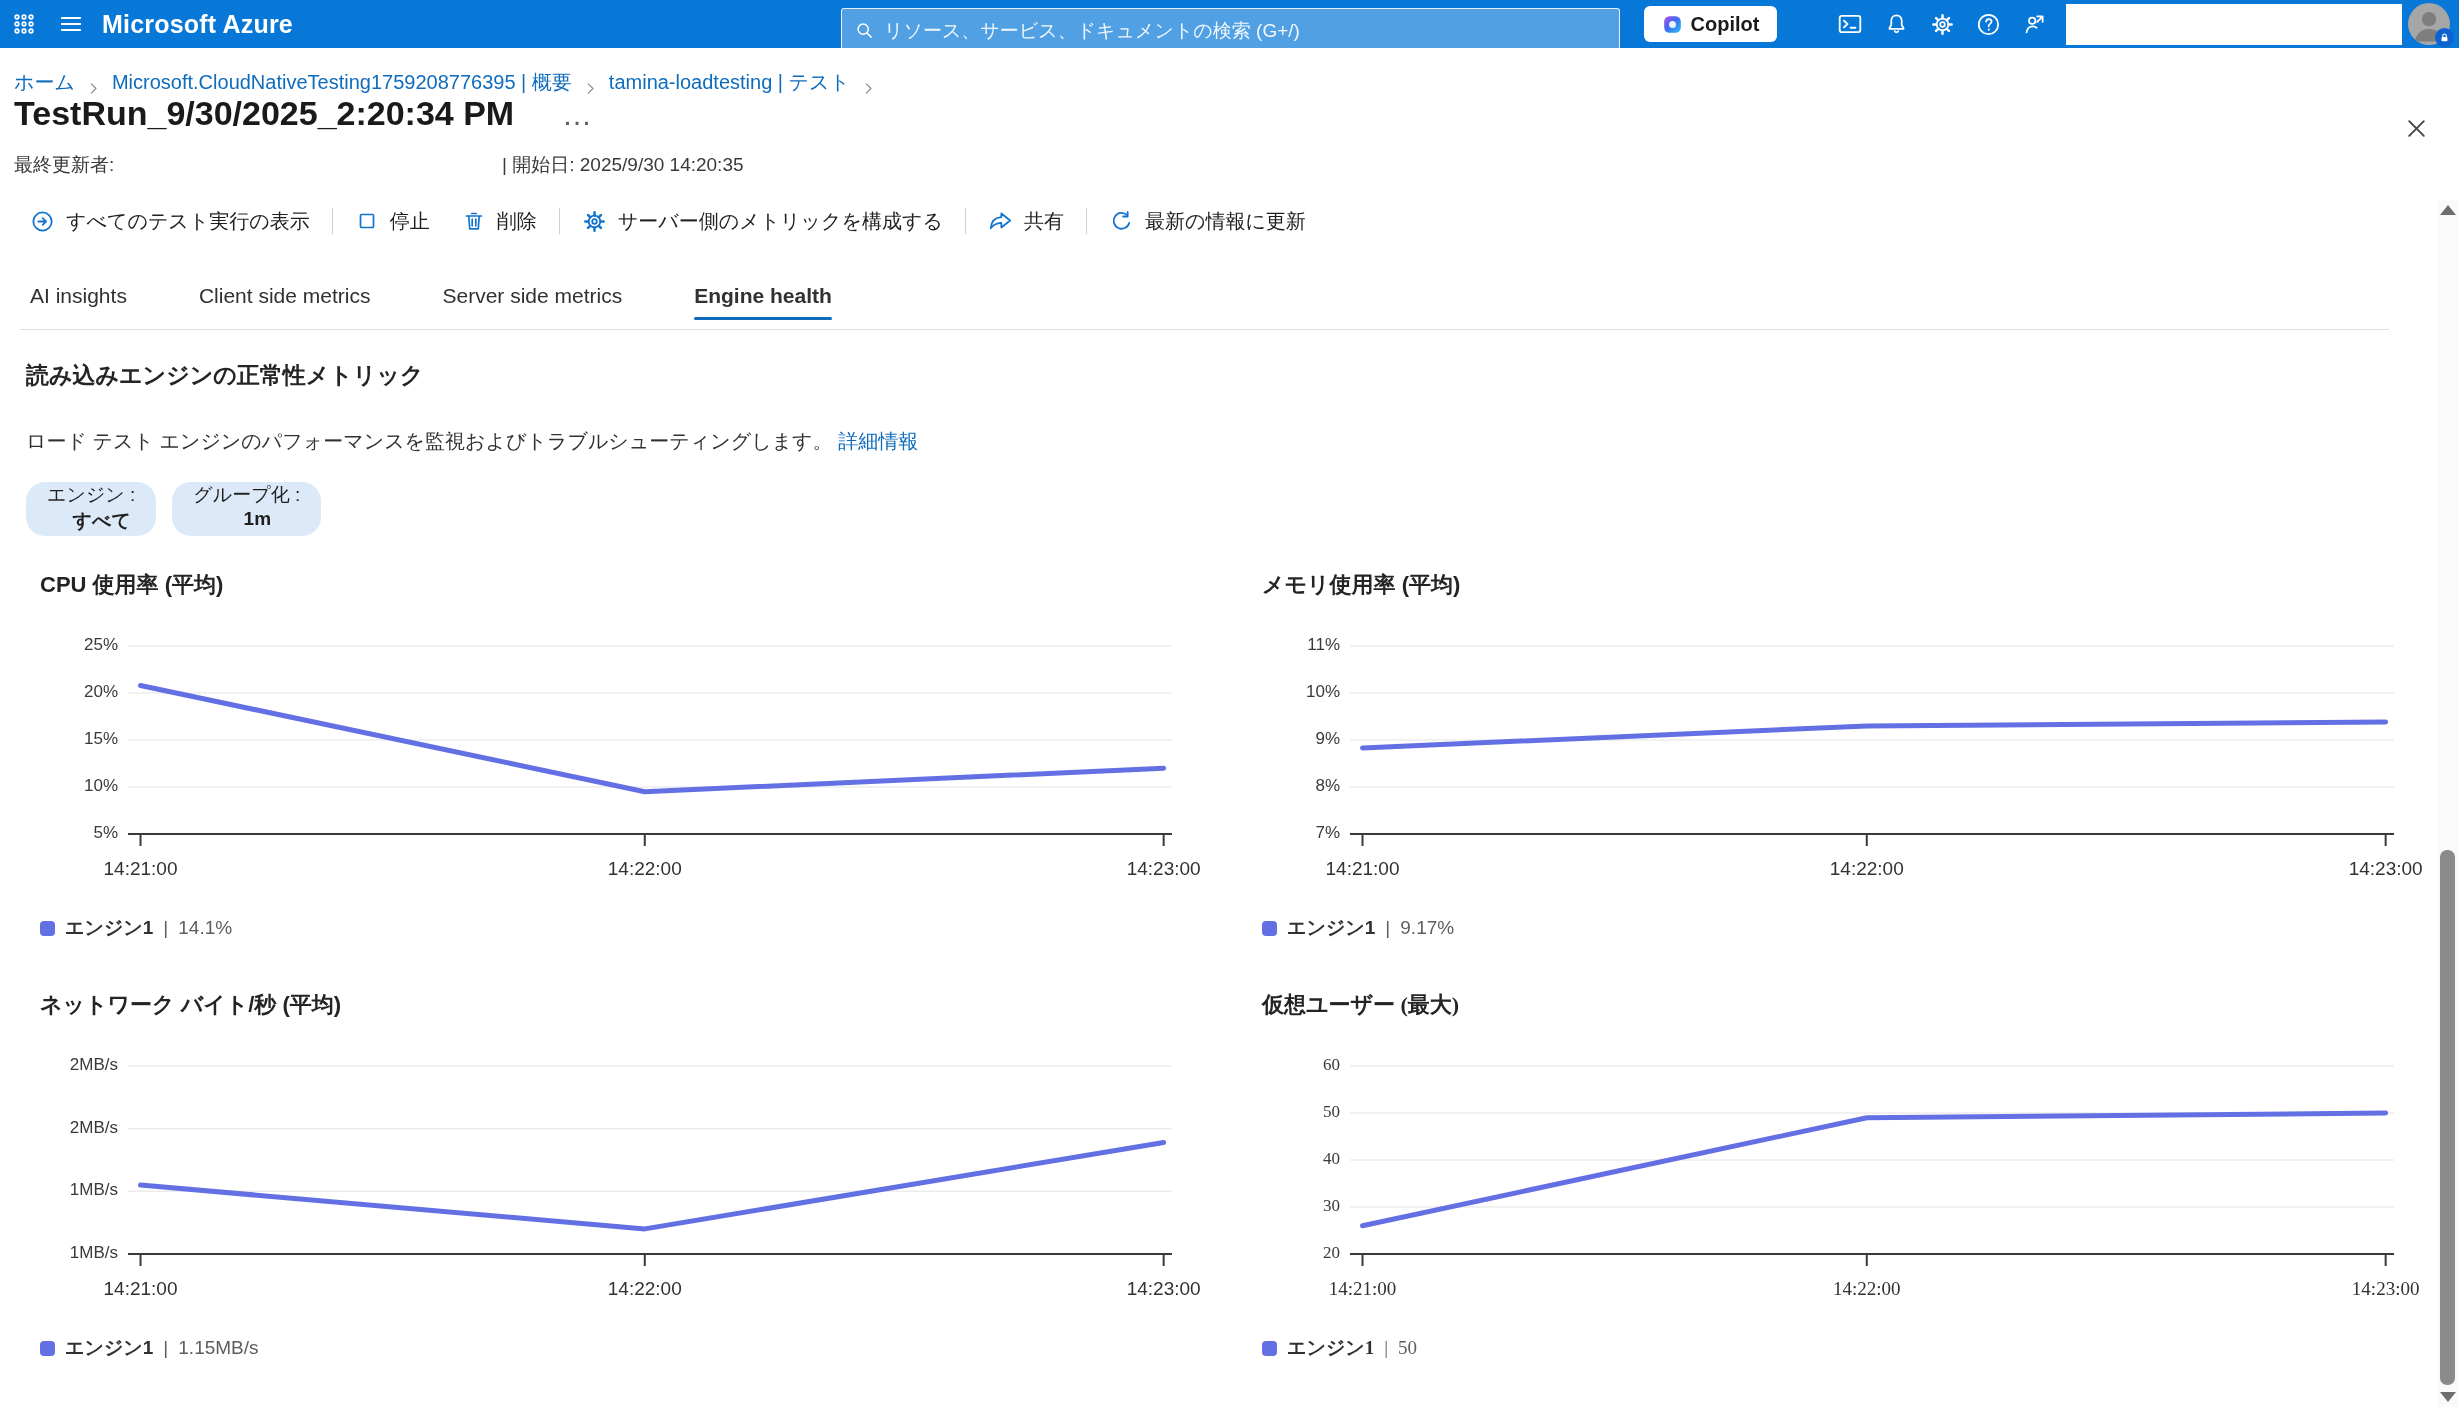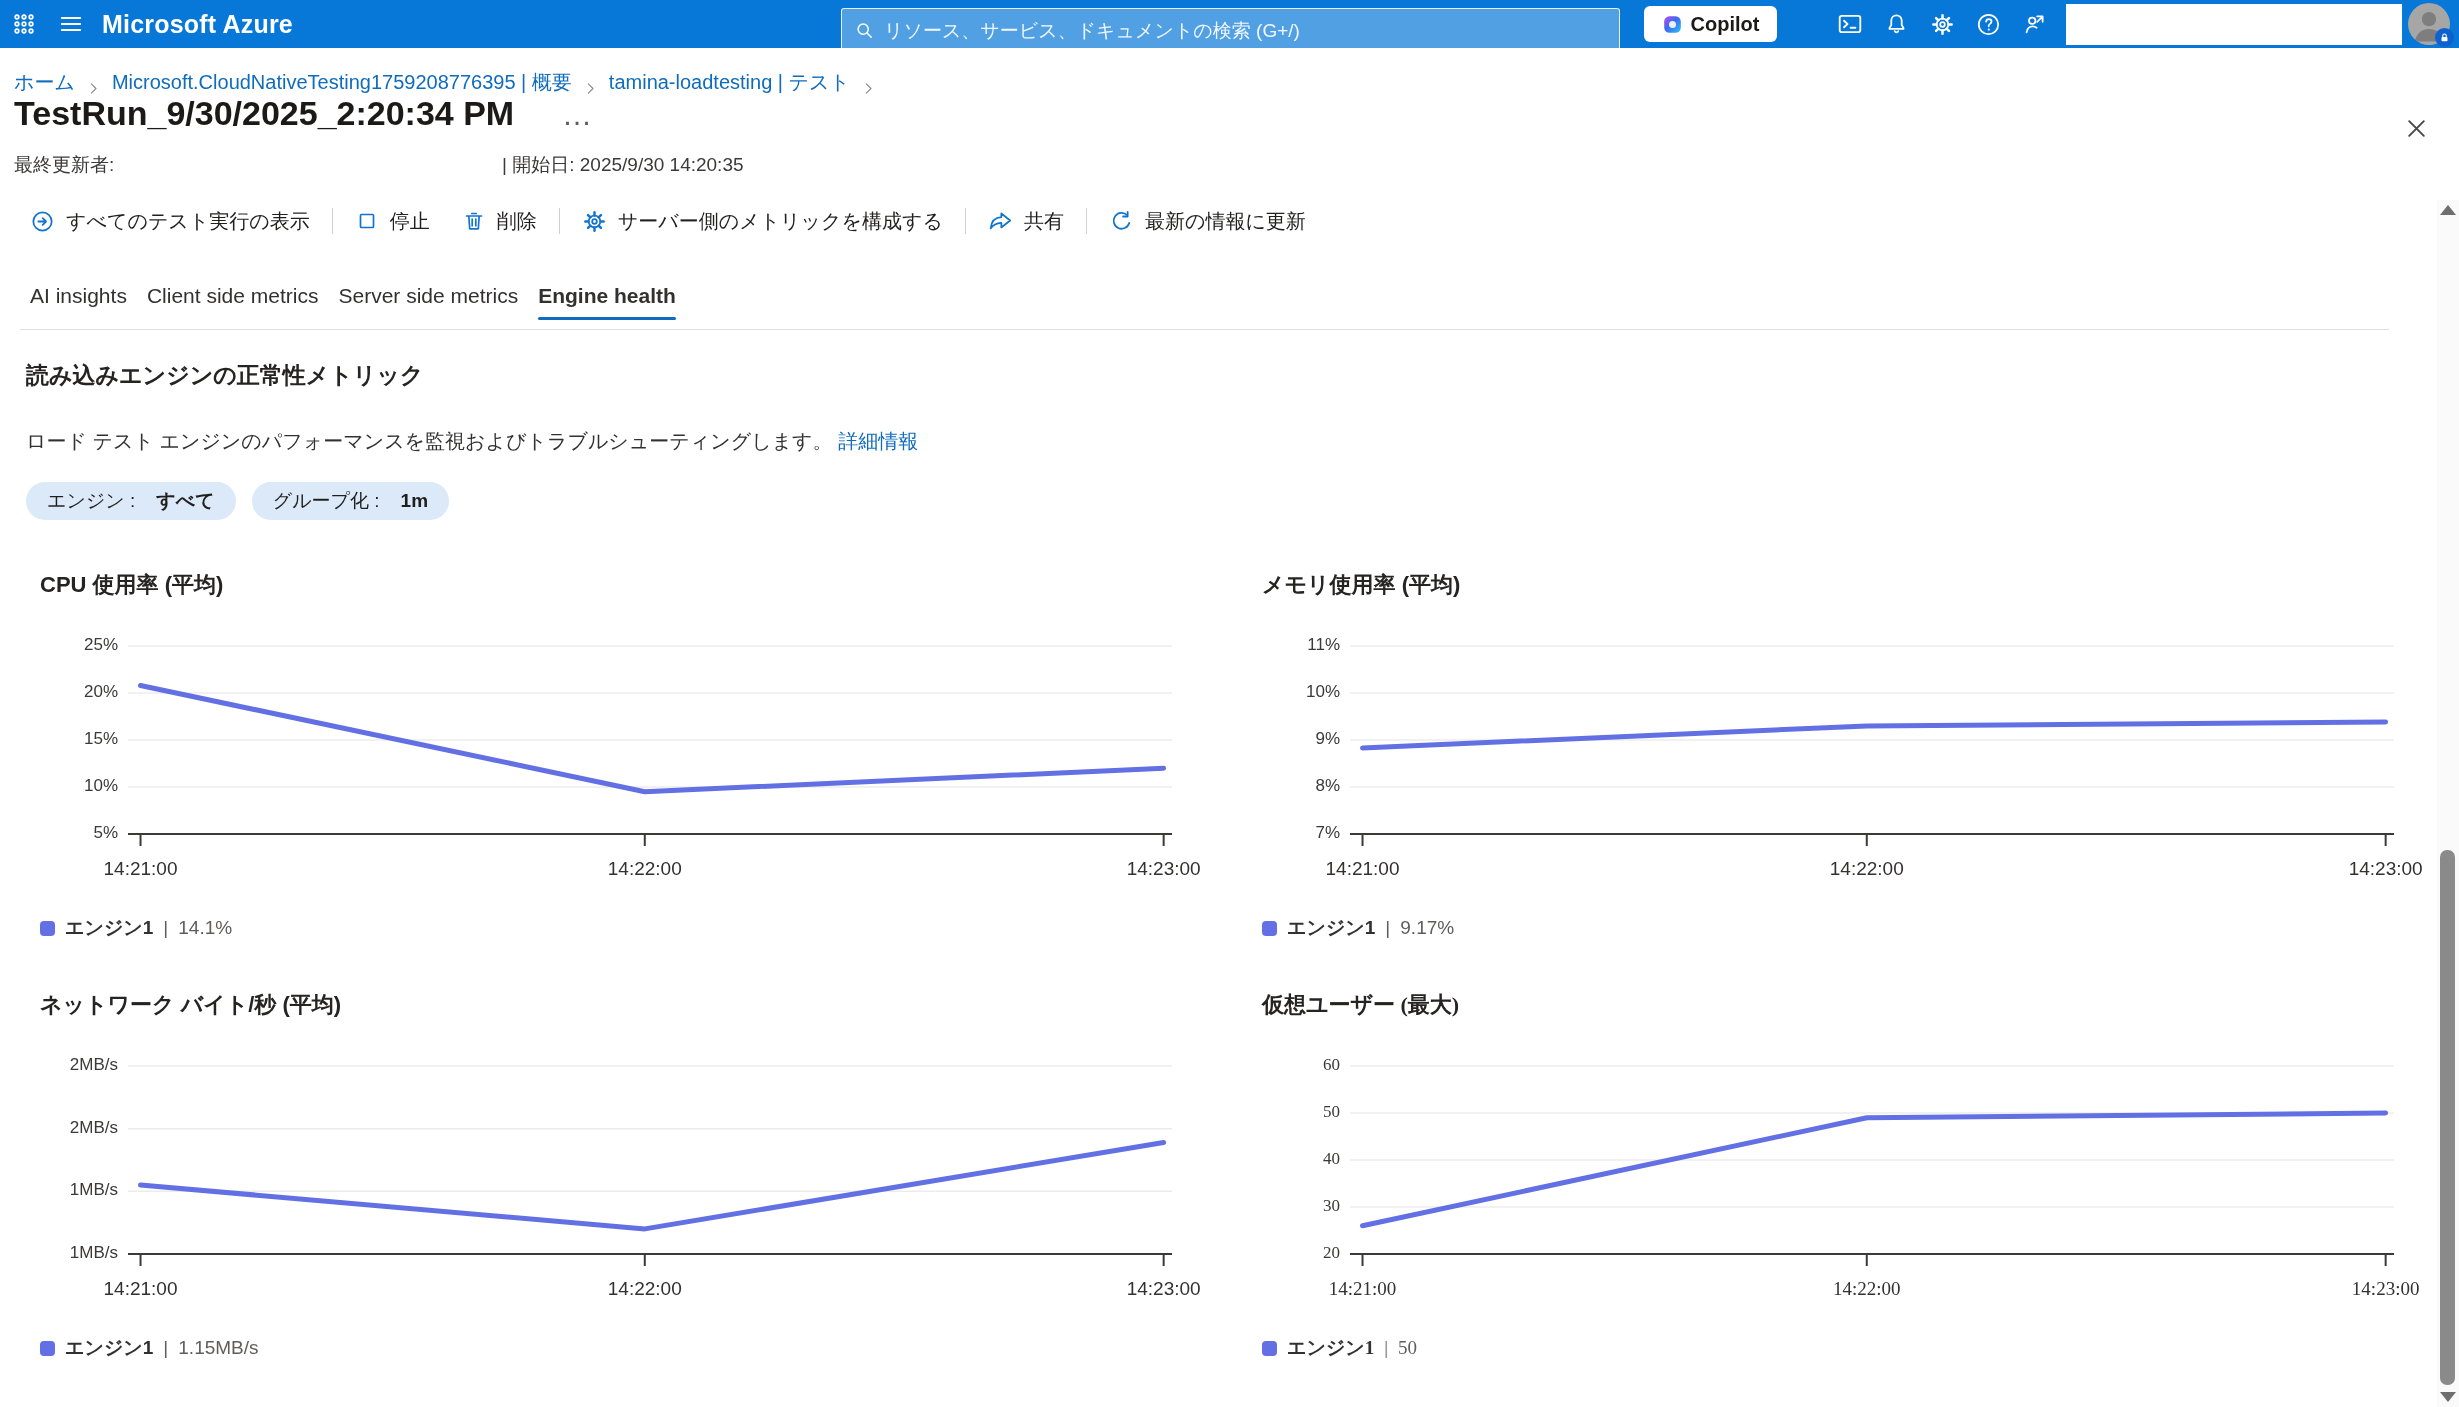--- a/index.html
+++ b/index.html
@@ -39,31 +39,31 @@
   .meta-updated { position:absolute; left:14px; white-space:nowrap; }
   .meta-start { position:absolute; left:502px; white-space:nowrap; }
 
   
   .toolbar { position:absolute; left:14px; top:196px; height:50px; display:flex; align-items:center; font-size:20px; color:#201f1e; }
   .titem { display:flex; align-items:center; gap:11px; padding:0 16px; height:40px; cursor:pointer; white-space:nowrap; }
   .titem .ticon { color:#1374d0; display:flex; }
   .tdiv { width:1px; height:26px; background:#d2d0ce; margin:0 6px; }
 
   
-  .tabs { position:absolute; left:20px; top:262px; right:70px; height:68px; border-bottom:1px solid #e1dfdd; display:flex; align-items:center; gap:20px; padding-left:10px; font-size:21px; }
+  .tabs { position:absolute; left:20px; top:262px; right:70px; height:68px; border-bottom:1px solid #e1dfdd; display:flex; align-items:center; gap:72px; padding-left:10px; font-size:21px; }
   .tab { position:relative; height:100%; display:flex; align-items:center; cursor:pointer; color:#323130; white-space:nowrap; }
   .tab.active { font-weight:700; }
   .tab.active::after { content:""; position:absolute; left:0; right:0; bottom:9px; height:3px; background:#0f6cbd; border-radius:2px; }
 
   
   .section-heading { position:absolute; left:26px; top:360px; font-size:23px; font-weight:700; color:#252423; }
   .section-desc { position:absolute; left:26px; top:428px; font-size:20px; color:#323130; }
   .learn-more { color:#0f6cbd; cursor:pointer; }
   .pills { position:absolute; left:26px; top:482px; display:flex; gap:16px; }
-  .pill { height:38px; border-radius:19px; background:#dbe9f9; display:flex; align-items:center; padding:0 21px; font-size:19px; color:#201f1e; cursor:pointer; white-space:nowrap; }
+  .pill { height:54px; border-radius:19px; background:#dbe9f9; display:flex; align-items:center; padding:0 21px; font-size:19px; color:#201f1e; cursor:pointer; white-space:nowrap;flex-direction:column; }
   .pill .pval { font-weight:700; margin-left:21px; }
 
   
   .chart-cell { position:absolute; width:1132px; }
   #cell0 { left:40px;  top:570px; }
   #cell1 { left:1262px; top:570px; }
   #cell2 { left:40px;  top:990px; }
   #cell3 { left:1262px; top:990px;font-family:Liberation Serif, serif; }
   .chart-title { font-size:22px; font-weight:700; color:#252423; height:28px; }
   .plot-area { position:relative; margin-top:36px; height:215px; }

